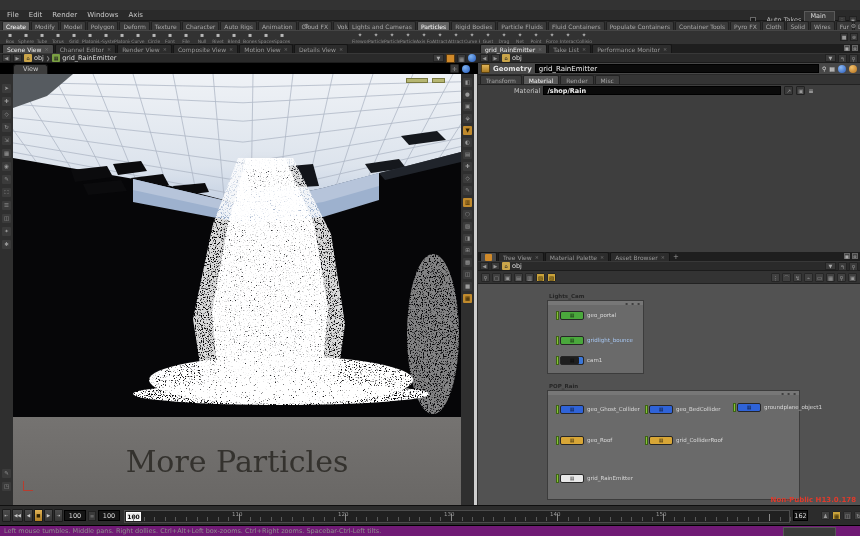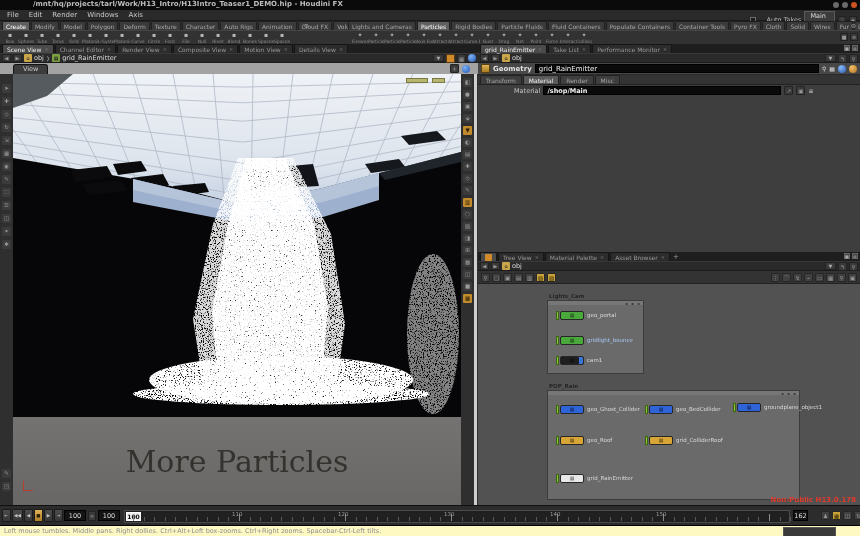--- a/index.html
+++ b/index.html
@@ -53,21 +53,21 @@
   .navchip{width:9px;height:8px;background:#3a3a3a;border:1px solid #222;color:#999;font-size:5px;line-height:6px;text-align:center;}
   .crumb{color:#ddd;} .crumbsep{color:#888;font-size:5px;}
   .cico{width:8px;height:8px;border-radius:1px;font-size:5px;line-height:8px;text-align:center;color:#222;}
   .pright{margin-left:auto;display:flex;gap:2px;align-items:center;}
   .caretbox{width:11px;height:8px;background:#3a3a3a;border:1px solid #222;color:#aaa;font-size:5px;text-align:center;line-height:7px;}
   .ochip{width:9px;height:9px;background:#d08a2a;border:1px solid #5a3a10;border-radius:1px;}
   .ichip{width:9px;height:9px;background:#3a3a3a;border:1px solid #222;color:#9a9a9a;font-size:5.5px;line-height:8px;text-align:center;border-radius:1px;}
 
   
   .lpane{position:absolute;left:0;top:44px;width:478px;bottom:31px;background:#2f2f2f;}
-  .viewstrip{height:11px;background:#a3a3a3;position:relative;}
+  .viewstrip{height:11px;background:#000000;position:relative;}
   .viewtab{position:absolute;left:13px;top:1px;background:#3c3c3c;border:1px solid #121212;border-bottom:0;
            border-radius:3px 3px 0 0;font-size:6.5px;color:#ccc;padding:0 9px;height:10px;line-height:9px;}
   .vsicons{position:absolute;right:8px;top:1px;display:flex;gap:3px;align-items:center;}
   .bluesphere{width:8px;height:8px;border-radius:50%;background:radial-gradient(circle at 35% 30%,#7db2f0,#2458b8);}
   .vpwrap{position:absolute;left:0;top:30px;right:0;bottom:0;}
   .vtl{position:absolute;left:0;top:0;width:13px;bottom:0;display:flex;flex-direction:column;align-items:center;padding-top:10px;gap:4px;}
   .vtl .grp2{margin-top:auto;margin-bottom:14px;display:flex;flex-direction:column;gap:4px;}
   .vtr{position:absolute;left:461px;top:0;width:13px;bottom:0;display:flex;flex-direction:column;align-items:center;padding-top:4px;gap:3px;}
   .vico{width:9px;height:9px;background:#3b3b3b;border-radius:1px;color:#9a9a9a;font-size:5.5px;line-height:9px;text-align:center;}
   .vico.hl{background:#c08a2d;color:#2a1d00;}
@@ -127,41 +127,33 @@
   .ffield{position:absolute;top:4px;height:11px;background:#141414;border:1px solid #000;color:#ddd;font-size:6.5px;line-height:10px;text-align:center;}
   .midic{position:absolute;left:88px;top:5px;width:8px;height:10px;background:#3a3a3a;border:1px solid #222;color:#888;font-size:5px;line-height:9px;text-align:center;}
   .ruler{position:absolute;left:124px;top:4px;width:666px;height:13px;background:#202020;border:1px solid #4c4c4c;}
   .cfbox{position:absolute;left:1px;top:1px;width:15px;height:9px;background:#ececec;border:1px solid #fff;color:#111;
          font-size:6px;font-weight:bold;text-align:center;line-height:8px;}
   .tick{position:absolute;bottom:1px;width:1px;height:4px;background:#585858;}
   .tick.major{height:7px;background:#8a8a8a;}
   .ticklbl{position:absolute;top:0;font-size:5.5px;color:#9c9c9c;}
   .endfield{left:793px;width:15px;}
   .pbricons{position:absolute;left:821px;top:5px;display:flex;gap:2px;}
-  .statusbar{position:absolute;left:0;right:0;bottom:0;height:11px;background:#fef9c3;border-top:1px solid #000;}
+  .statusbar{position:absolute;left:0;right:0;bottom:0;height:11px;background:#701a75;border-top:1px solid #000;}
   .statustext{position:absolute;left:4px;top:1px;font-size:6.5px;color:#8e8e8e;white-space:nowrap;}
   .statusright{position:absolute;right:2px;top:1px;display:flex;gap:3px;align-items:center;}
   .reddot{width:5px;height:5px;border-radius:50%;background:#c43a2a;}
   .schip{width:8px;height:8px;background:#333;border:1px solid #4a4a4a;color:#999;font-size:5px;line-height:7px;text-align:center;}
   .audd{height:9px;background:#3a3a3a;border:1px solid #565656;color:#c8c8c8;font-size:6.5px;line-height:8px;padding:12px 5px;}
   .amber{width:8px;height:8px;background:#c9973a;border:1px solid #6e4c0e;}
 </style>
 </head>
 <body>
 
 <div id="app">
 
-  <div class="titlebar">
-    <span class="title">/mnt/hq/projects/tarl/Work/H13_Intro/H13Intro_Teaser1_DEMO.hip - Houdini FX</span>
-    <span class="winbtns">
-      <span></span>
-      <span></span>
-      <span></span>
-    </span>
-  </div>
 
   <div class="menubar">
     <div class="menus">
 
     <span class="menuitem">File</span>
         <span class="menuitem">Edit</span>
         <span class="menuitem">Render</span>
         <span class="menuitem">Windows</span>
         <span class="menuitem">Axis</span>
       </div>
@@ -594,21 +586,21 @@
     <div class="paramtabs">
 
     <span class="ktab">Transform</span>
         <span class="ktab active">Material</span>
         <span class="ktab">Render</span>
         <span class="ktab">Misc</span>
       </div>
 
     <div class="matrow">
       <span class="matlbl">Material</span>
-      <span class="matfield">/shop/Main</span>
+      <span class="matfield">/shop/Rain</span>
       <span class="ichip">↗</span>
       <span class="ichip">▣</span>
       <span class="hico">≡</span>
     </div>
     <div class="paramempty"></div>
 
     <div class="netpane">
       <div class="panetabs">
         <span class="ptab active">
           <span class="cico" style="background:#d08a2a;width:7px;height:7px"></span>

